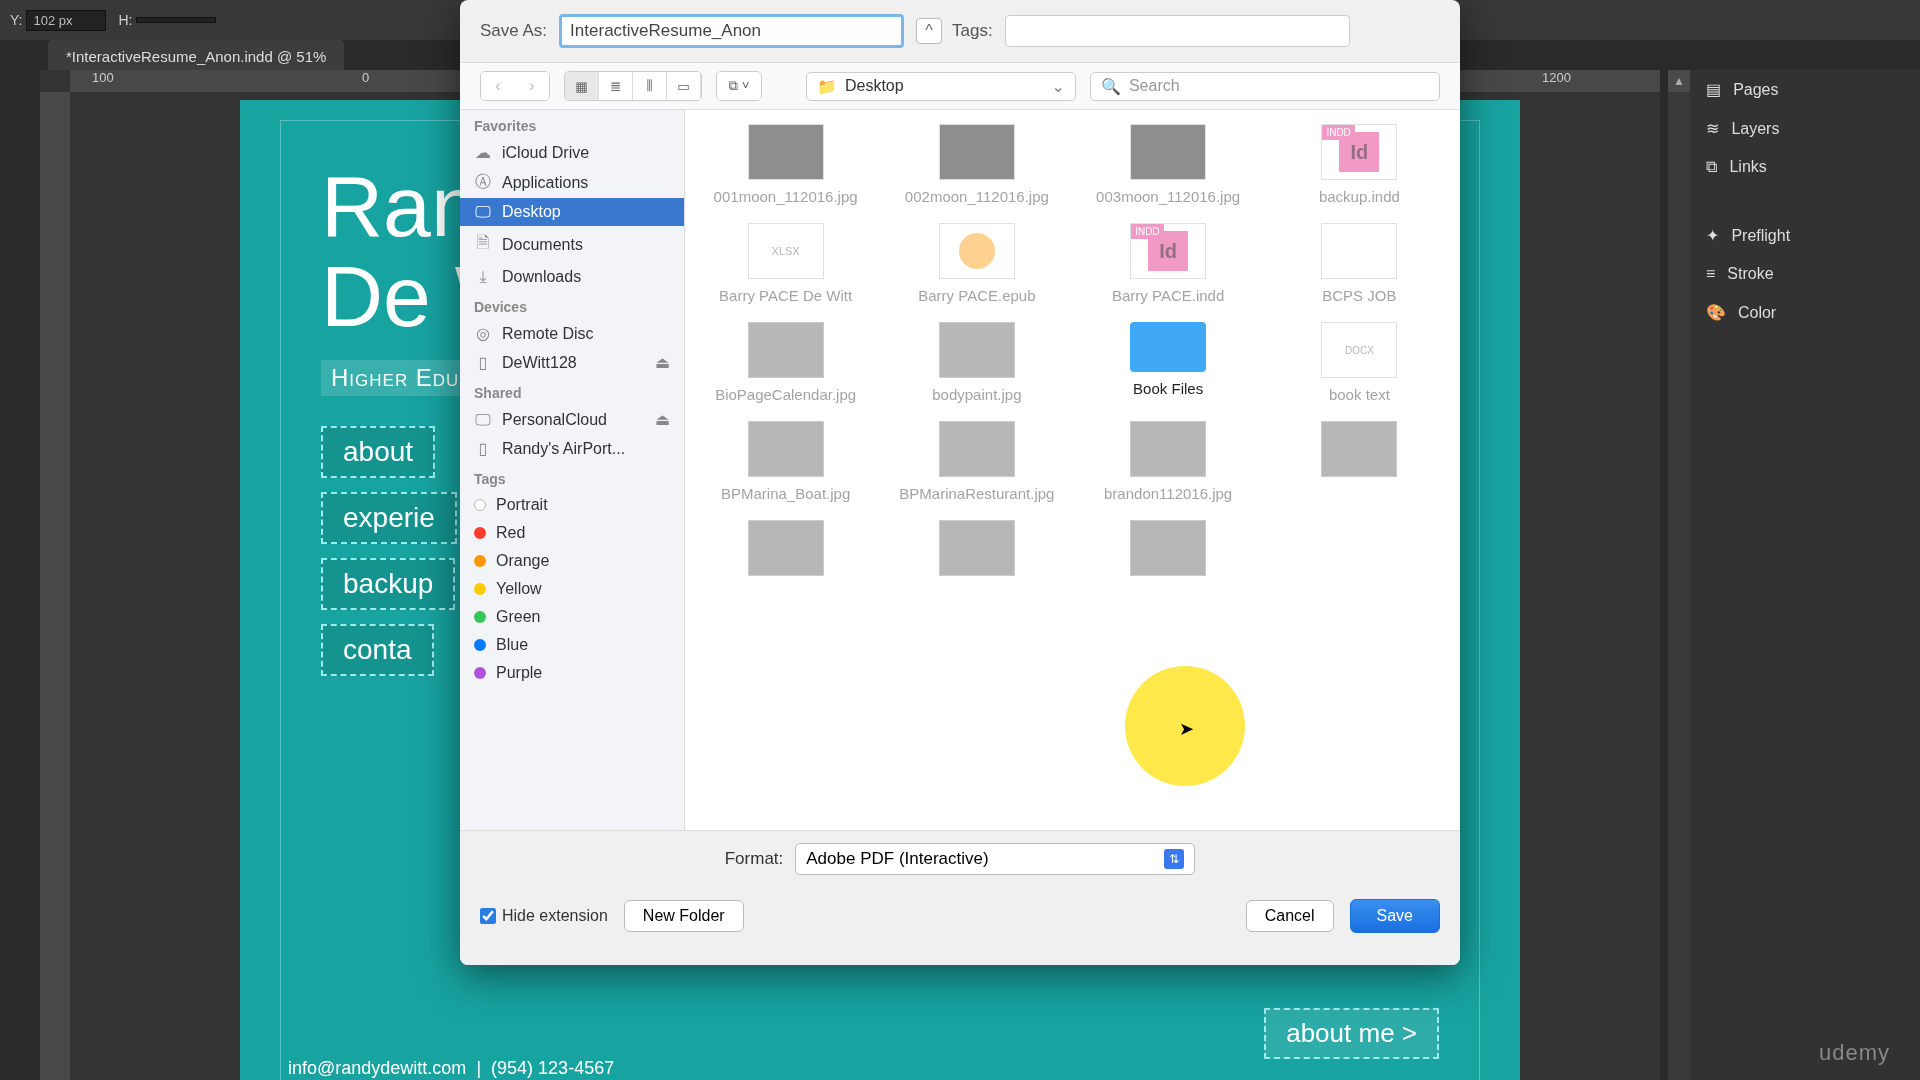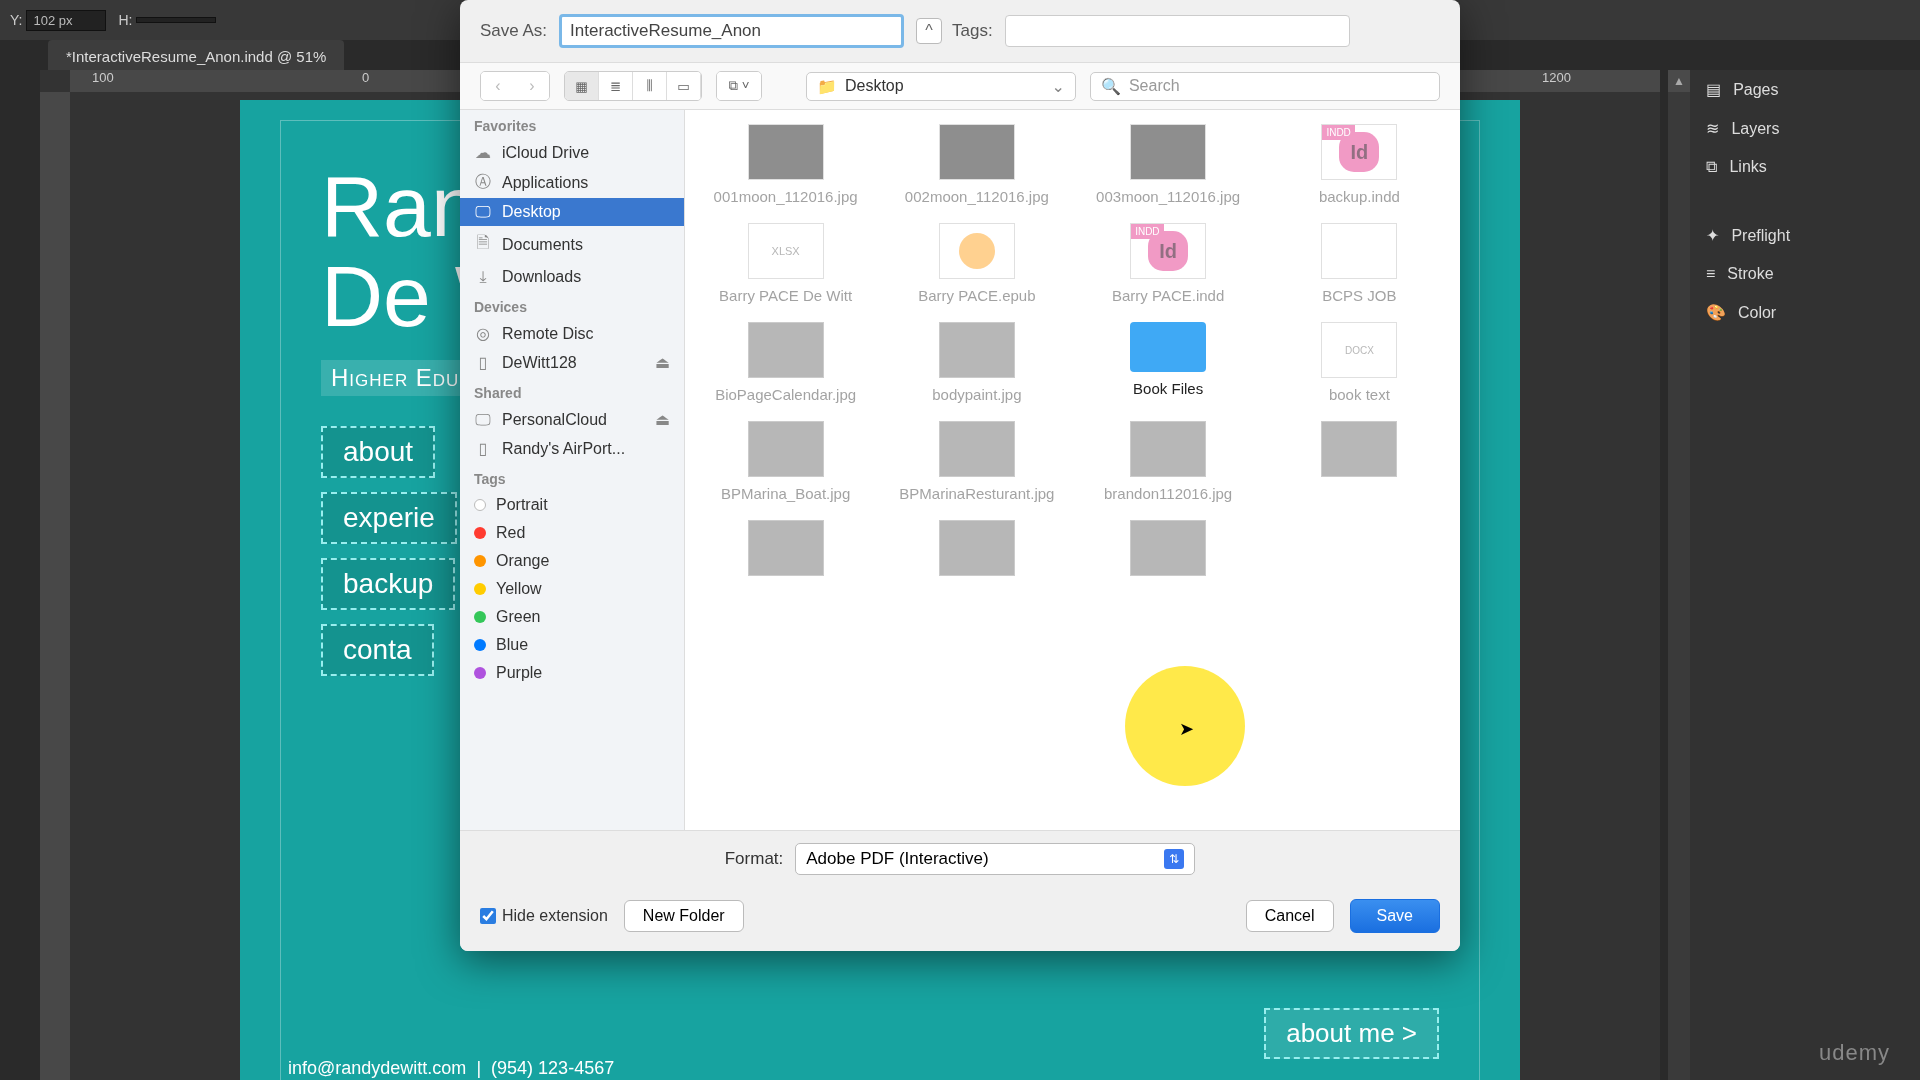--- a/index.html
+++ b/index.html
@@ -57,40 +57,40 @@
 .sb-item.active .ej { color:#fff;}
 .tag-dot { width:12px; height:12px; border-radius:50%; }
 
 .file-grid { flex:1; padding: 14px 10px; overflow:auto; position:relative;}
 .grid-inner { display:grid; grid-template-columns: repeat(4, 1fr); gap: 18px 10px; }
 .file-cell { display:flex; flex-direction:column; align-items:center; gap:8px; color:#666; font-size: 15px; text-align:center; opacity:.6;}
 .file-cell.full { opacity:1; color:#222;}
 .thumb { width: 76px; height: 56px; background:#ddd; border:1px solid #ccc; display:flex; align-items:center; justify-content:center; font-size:11px; color:#888;}
 .thumb.indd { background:#fff; position:relative;}
 .thumb.indd::before { content:"INDD"; position:absolute; top:0; left:0; background:#e858a0; color:#fff; font-size:10px; padding:2px 4px;}
-.thumb.indd .id { background:#e858a0; color:#4a1030; font-weight:bold; font-size:20px; width:40px; height:40px; display:flex; align-items:center; justify-content:center; border-radius:15px;}
+.thumb.indd .id { background:#e858a0; color:#4a1030; font-weight:bold; font-size:20px; width:40px; height:40px; display:flex; align-items:center; justify-content:center; border-radius:1px;}
 .thumb.folder { background:#3fa9f5; border-radius:4px; border:none; height:50px;}
 .thumb.xlsx { background:#fff;}
 .thumb.epub { background:#fff;}
 .thumb.epub .ep { width:36px; height:36px; border-radius:50%; background:#ffb347;}
 .thumb.docx { background:#fff; flex-direction:column; font-size:10px;}
 .thumb.img { background:#888; border:1px solid #aaa;}
 .thumb.txt { background:#fff;}
 .thumb.wide { width:90px; height:26px;}
 .thumb.dark { background:#444;}
 
 .highlight-circle { position:absolute; width: 120px; height: 120px; border-radius:50%; background: radial-gradient(circle, #ffe94a 0%, #ffe94a 70%, rgba(255,233,74,0) 100%); pointer-events:none; z-index: 50;}
 .cursor-arrow { position:absolute; z-index:51; color:#000; font-size:18px;}
 
 .dlg-format { padding: 12px 20px; border-top:1px solid #ddd; background:#f0f0f0; display:flex; align-items:center; gap:12px; justify-content:center;}
 .dlg-format label { color:#333; font-size:17px;}
 .format-sel { width: 400px; border:1px solid #bbb; border-radius:5px; background:#fff; padding:5px 10px; font-size:17px; display:flex; justify-content:space-between; align-items:center;}
 .format-sel .dd { background:#3a78f0; color:#fff; width:20px; height:20px; border-radius:3px; text-align:center; line-height:20px; font-size:12px;}
 
-.dlg-footer { padding: 12px 20px 18px; display:flex; align-items:center; gap: 16px; background:#f0f0f0; border-radius: 0 0 8px 8px;}
+.dlg-footer { padding: 12px 20px 32px; display:flex; align-items:center; gap: 16px; background:#f0f0f0; border-radius: 0 0 8px 8px;}
 .dlg-footer .spacer { flex:1;}
 .chk { display:flex; align-items:center; gap:6px; color:#333; font-size:16px;}
 .chk input { width:16px; height:16px; accent-color:#2a7de1;}
 .btn { padding: 6px 18px; border-radius: 6px; font-size:16px; border:1px solid #bbb; background:#fff; cursor:pointer;}
 .btn.primary { background: linear-gradient(#3a8ff0,#1a6fe0); color:#fff; border-color:#1a6fe0; font-weight:500; padding: 7px 26px;}
 
 .udemy { position:absolute; bottom: 14px; right: 30px; color:#888; font-size: 22px; letter-spacing:1px;}
 </style>
 </head>
 <body>

